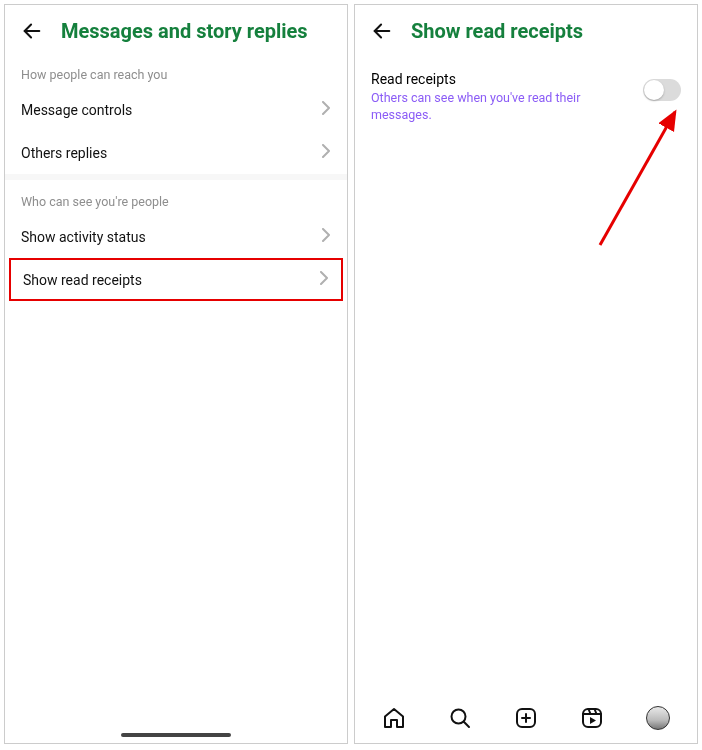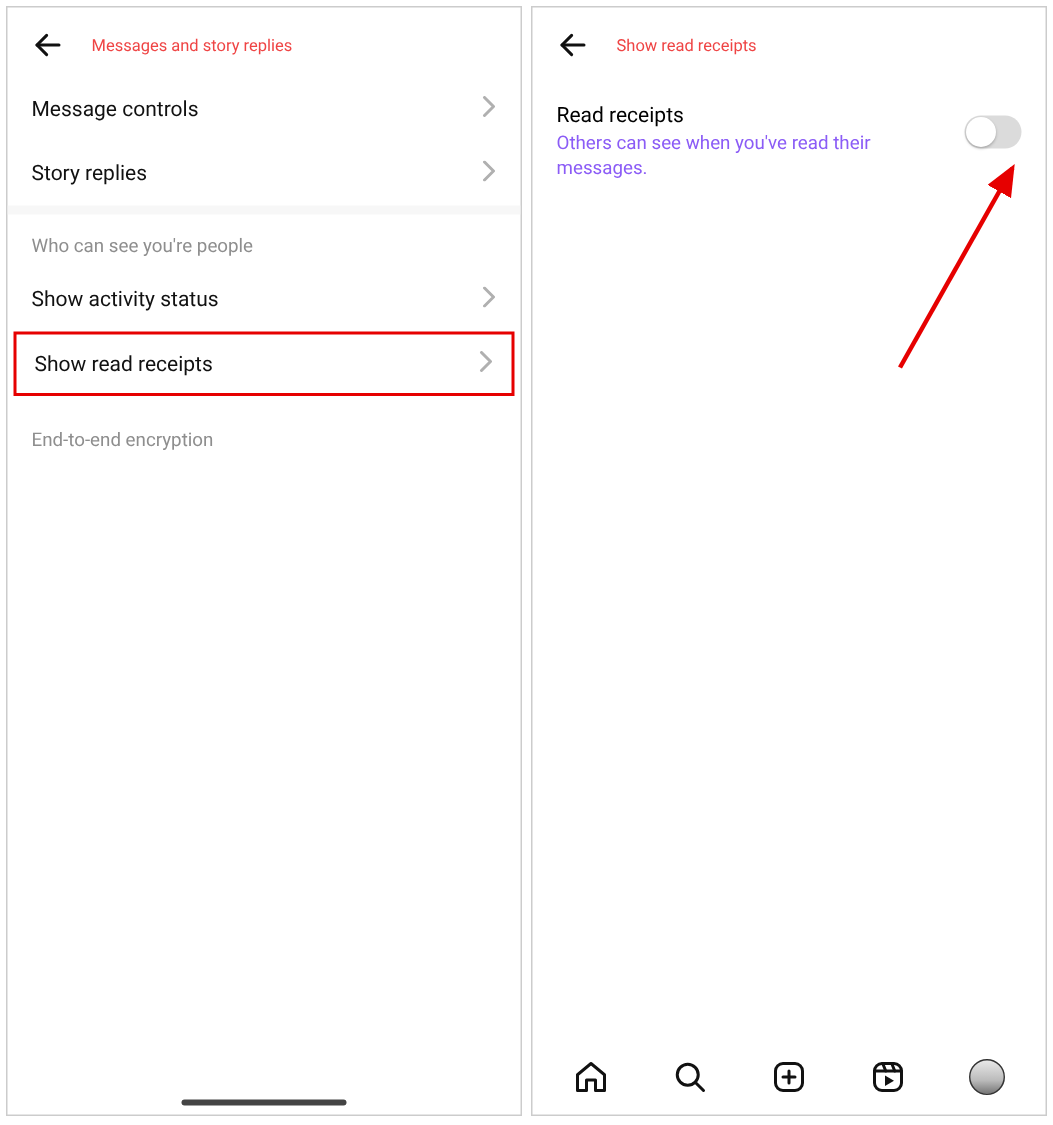--- a/index.html
+++ b/index.html
@@ -22,21 +22,21 @@
       flex-direction: column;
       overflow: hidden;
     }
     .header {
       display: flex;
       align-items: center;
       padding: 14px 16px 10px;
       gap: 18px;
     }
     .back-arrow { width: 22px; height: 22px; display:flex; align-items:center; justify-content:center; cursor:pointer; }
-    .title { font-size: 11px; font-weight: 400; color: #ef4444; }
+    .title { font-size: 20px; font-weight: 700; color: #15803d; }
     .section-label {
       font-size: 12.5px;
       color: #8e8e8e;
       padding: 14px 16px 6px;
     }
     .list-item {
       display: flex;
       align-items: center;
       justify-content: space-between;
       padding: 12px 16px;
@@ -105,28 +105,29 @@
       <svg width="22" height="22" viewBox="0 0 24 24" fill="none" stroke="#111" stroke-width="2.2" stroke-linecap="round" stroke-linejoin="round">
           <line x1="20" y1="12" x2="4" y2="12"></line>
           <polyline points="11 5 4 12 11 19"></polyline>
         </svg>
     </div>
     <div class="title">Messages and story replies</div>
   </div>
 
   <div class="content">
 
+    <div class="section-label">How people can reach you</div>
     <div class="list-item">
       <span class="list-item-label">Message controls</span>
       <span class="chevron"><svg width="10" height="14" viewBox="0 0 8 14" fill="none" stroke="#b0b0b0" stroke-width="2" stroke-linecap="round" stroke-linejoin="round">
             <polyline points="1 1 7 7 1 13"></polyline>
           </svg></span>
     </div>
     <div class="list-item">
-      <span class="list-item-label">Story replies</span>
+      <span class="list-item-label">Others replies</span>
       <span class="chevron"><svg width="10" height="14" viewBox="0 0 8 14" fill="none" stroke="#b0b0b0" stroke-width="2" stroke-linecap="round" stroke-linejoin="round">
             <polyline points="1 1 7 7 1 13"></polyline>
           </svg></span>
     </div>
 
     <div class="divider"></div>
 
     <div class="section-label">Who can see you're people</div>
     <div class="list-item">
       <span class="list-item-label">Show activity status</span>
@@ -134,21 +135,20 @@
             <polyline points="1 1 7 7 1 13"></polyline>
           </svg></span>
     </div>
     <div class="list-item highlight">
       <span class="list-item-label">Show read receipts</span>
       <span class="chevron"><svg width="10" height="14" viewBox="0 0 8 14" fill="none" stroke="#b0b0b0" stroke-width="2" stroke-linecap="round" stroke-linejoin="round">
             <polyline points="1 1 7 7 1 13"></polyline>
           </svg></span>
     </div>
 
-    <div class="section-label" style="padding-top:22px;">End-to-end encryption</div>
 
   </div>
   <div class="home-ind"></div>
 </div>
 
 <div class="phone">
   <div class="header">
     <div class="back-arrow">
       <svg width="22" height="22" viewBox="0 0 24 24" fill="none" stroke="#111" stroke-width="2.2" stroke-linecap="round" stroke-linejoin="round">
           <line x1="20" y1="12" x2="4" y2="12"></line>

